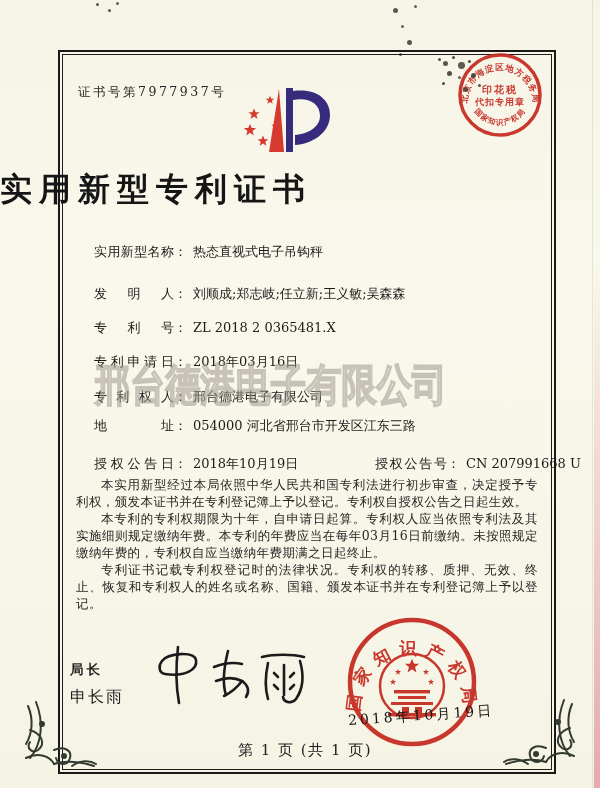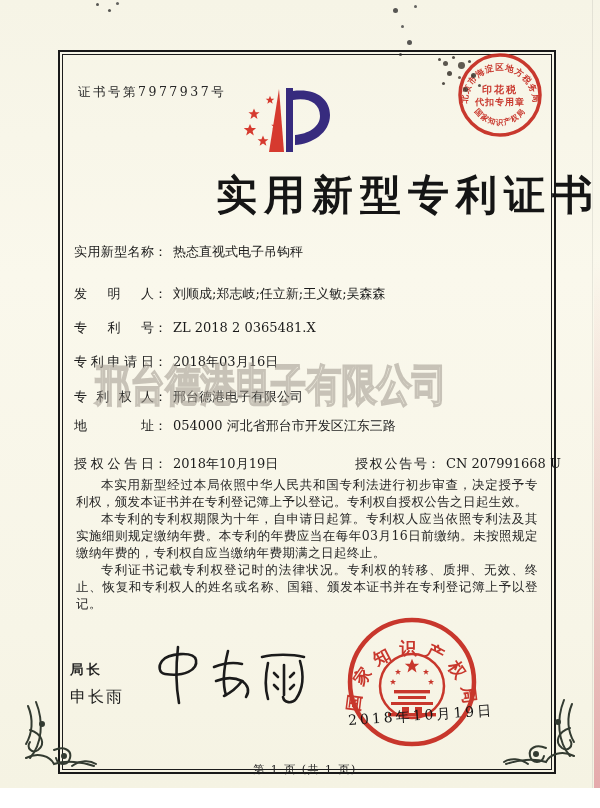--- a/index.html
+++ b/index.html
@@ -9,25 +9,25 @@
     background:linear-gradient(180deg,#f6f4e6 0%,#faf8ec 35%,#f7f5e7 80%,#f5f3e3 100%);
     font-family:"DejaVu Serif","Liberation Serif",serif;
     color:#1e1e1e;
   }
   
   .frame{position:absolute;left:58px;top:50px;width:494px;height:720px;border:2px solid #191919;}
   .frame::after{content:"";position:absolute;inset:2px;border:1px solid #1c1c1c;}
   
   .cert-no{position:absolute;left:78px;top:84px;font-size:12.5px;letter-spacing:2.5px;color:#262626;}
   .logo{position:absolute;left:244px;top:84px;width:110px;height:84px;}
-  .title{position:absolute;left:0;right:0;top:168px;text-align:right;font-size:41px;font-weight:bold;letter-spacing:7px;color:#151515;padding-left:13px;}
+  .title{position:absolute;left:0;right:0;top:168px;text-align:left;font-size:32px;font-weight:bold;letter-spacing:7px;color:#151515;}
   
   .fields{position:absolute;left:74px;top:0;width:470px;font-size:13px;color:#1b1b1b;}
   .frow{position:absolute;left:0;white-space:nowrap;}
-  .frow .lab{display:inline-block;width:80px;text-align:justify;text-align-last:justify;}
+  .frow .lab{display:inline-block;width:80px;text-align:justify;text-align-last:justify;margin-left:20px;}
   .frow .colon{margin-right:6px;}
   .r1{top:243px}.r2{top:285px}.r3{top:319px}.r4{top:353px}.r5{top:388px}.r6{top:417px}.r7{top:455px}
   .grant-no{position:absolute;left:281px;top:0;white-space:nowrap;}
   .grant-no .lab{width:72px;}
   
   .watermark{
     position:absolute;left:95px;top:356px;font-size:44px;font-weight:bold;white-space:nowrap;
     color:transparent;-webkit-text-stroke:1.5px rgba(158,152,140,.55);
     transform:scaleX(.8);transform-origin:left center;z-index:4;pointer-events:none;
   }
@@ -38,21 +38,21 @@
   
   .sig-title{position:absolute;left:70px;top:661px;font-size:13.5px;letter-spacing:3px;font-weight:bold;}
   .sig-name{position:absolute;left:70px;top:687px;font-size:16px;letter-spacing:2px;}
   .sig-svg{position:absolute;left:150px;top:643px;width:160px;height:66px;}
   
   .seal-svg{position:absolute;left:344px;top:614px;width:136px;height:136px;opacity:.93;z-index:5;}
   .seal-date{position:absolute;left:348px;top:707px;font-size:14px;letter-spacing:3px;color:#141414;
              transform:rotate(-4deg);z-index:6;white-space:nowrap;}
   .stamp-svg{position:absolute;left:454px;top:49px;width:92px;height:92px;opacity:.92;z-index:5;}
   
-  .footer{position:absolute;left:58px;width:494px;top:741px;text-align:center;font-size:11px;letter-spacing:1.5px;color:#222;margin-top:21px;}
+  .footer{position:absolute;left:58px;width:494px;top:741px;text-align:center;font-size:15px;letter-spacing:1.5px;color:#222;}
   
   .orn{position:absolute;width:80px;height:80px;z-index:3;}
   .orn-left{left:20px;top:700px;}
   .orn-right{left:500px;top:698px;transform:scaleX(-1);}
   .ink-blot{position:absolute;left:438px;top:58px;width:3px;height:3px;border-radius:50%;background:#2b2620;z-index:6;opacity:.8;
     box-shadow:6px 4px 0 1px #35302a,14px -2px 0 #2b2620,22px 6px 0 2px #3a342c,30px 2px 0 #2b2620,
                10px 14px 0 1px #2b2620,20px 18px 0 #453e33,34px 16px 0 1px #2b2620,40px 26px 0 #35302a,
                4px 24px 0 #2b2620,26px 30px 0 1px #3a342c;}
   .specks{position:absolute;left:96px;top:3px;width:3px;height:3px;border-radius:50%;background:#222;opacity:.75;
     box-shadow:12px 6px 0 #222,20px -1px 0 #333,298px 6px 0 1px #222,305px 22px 0 #333,

